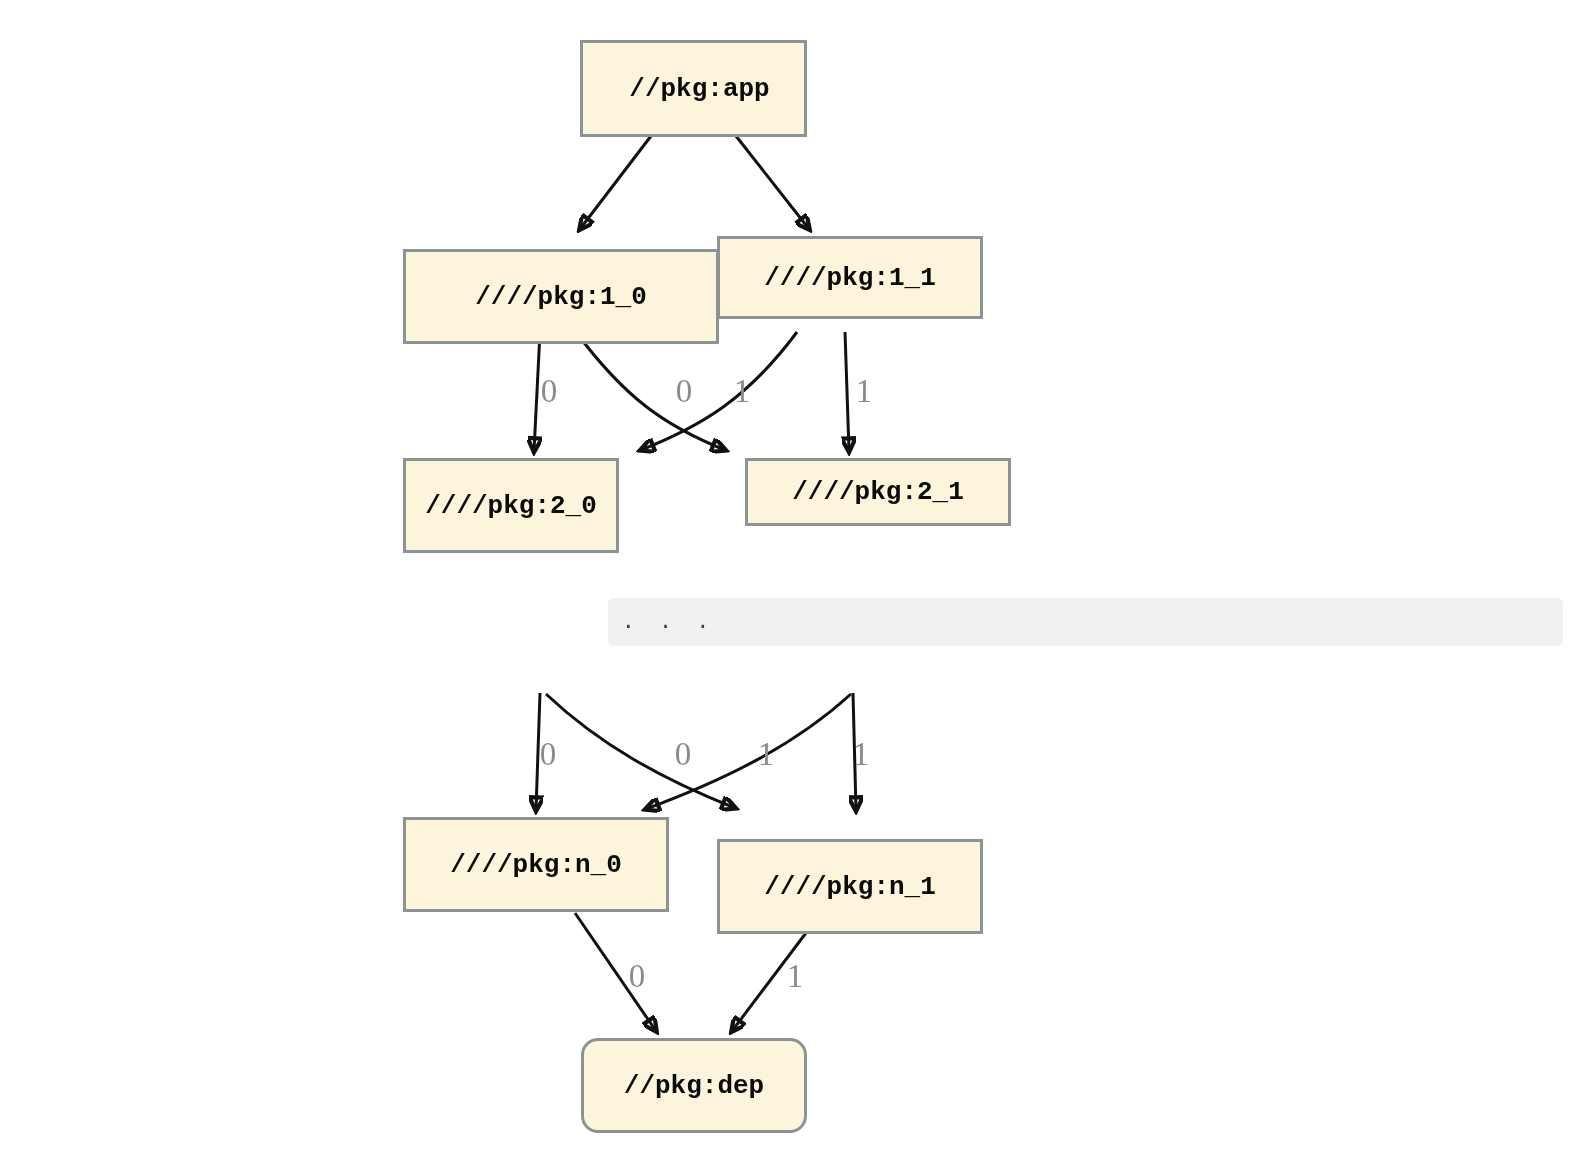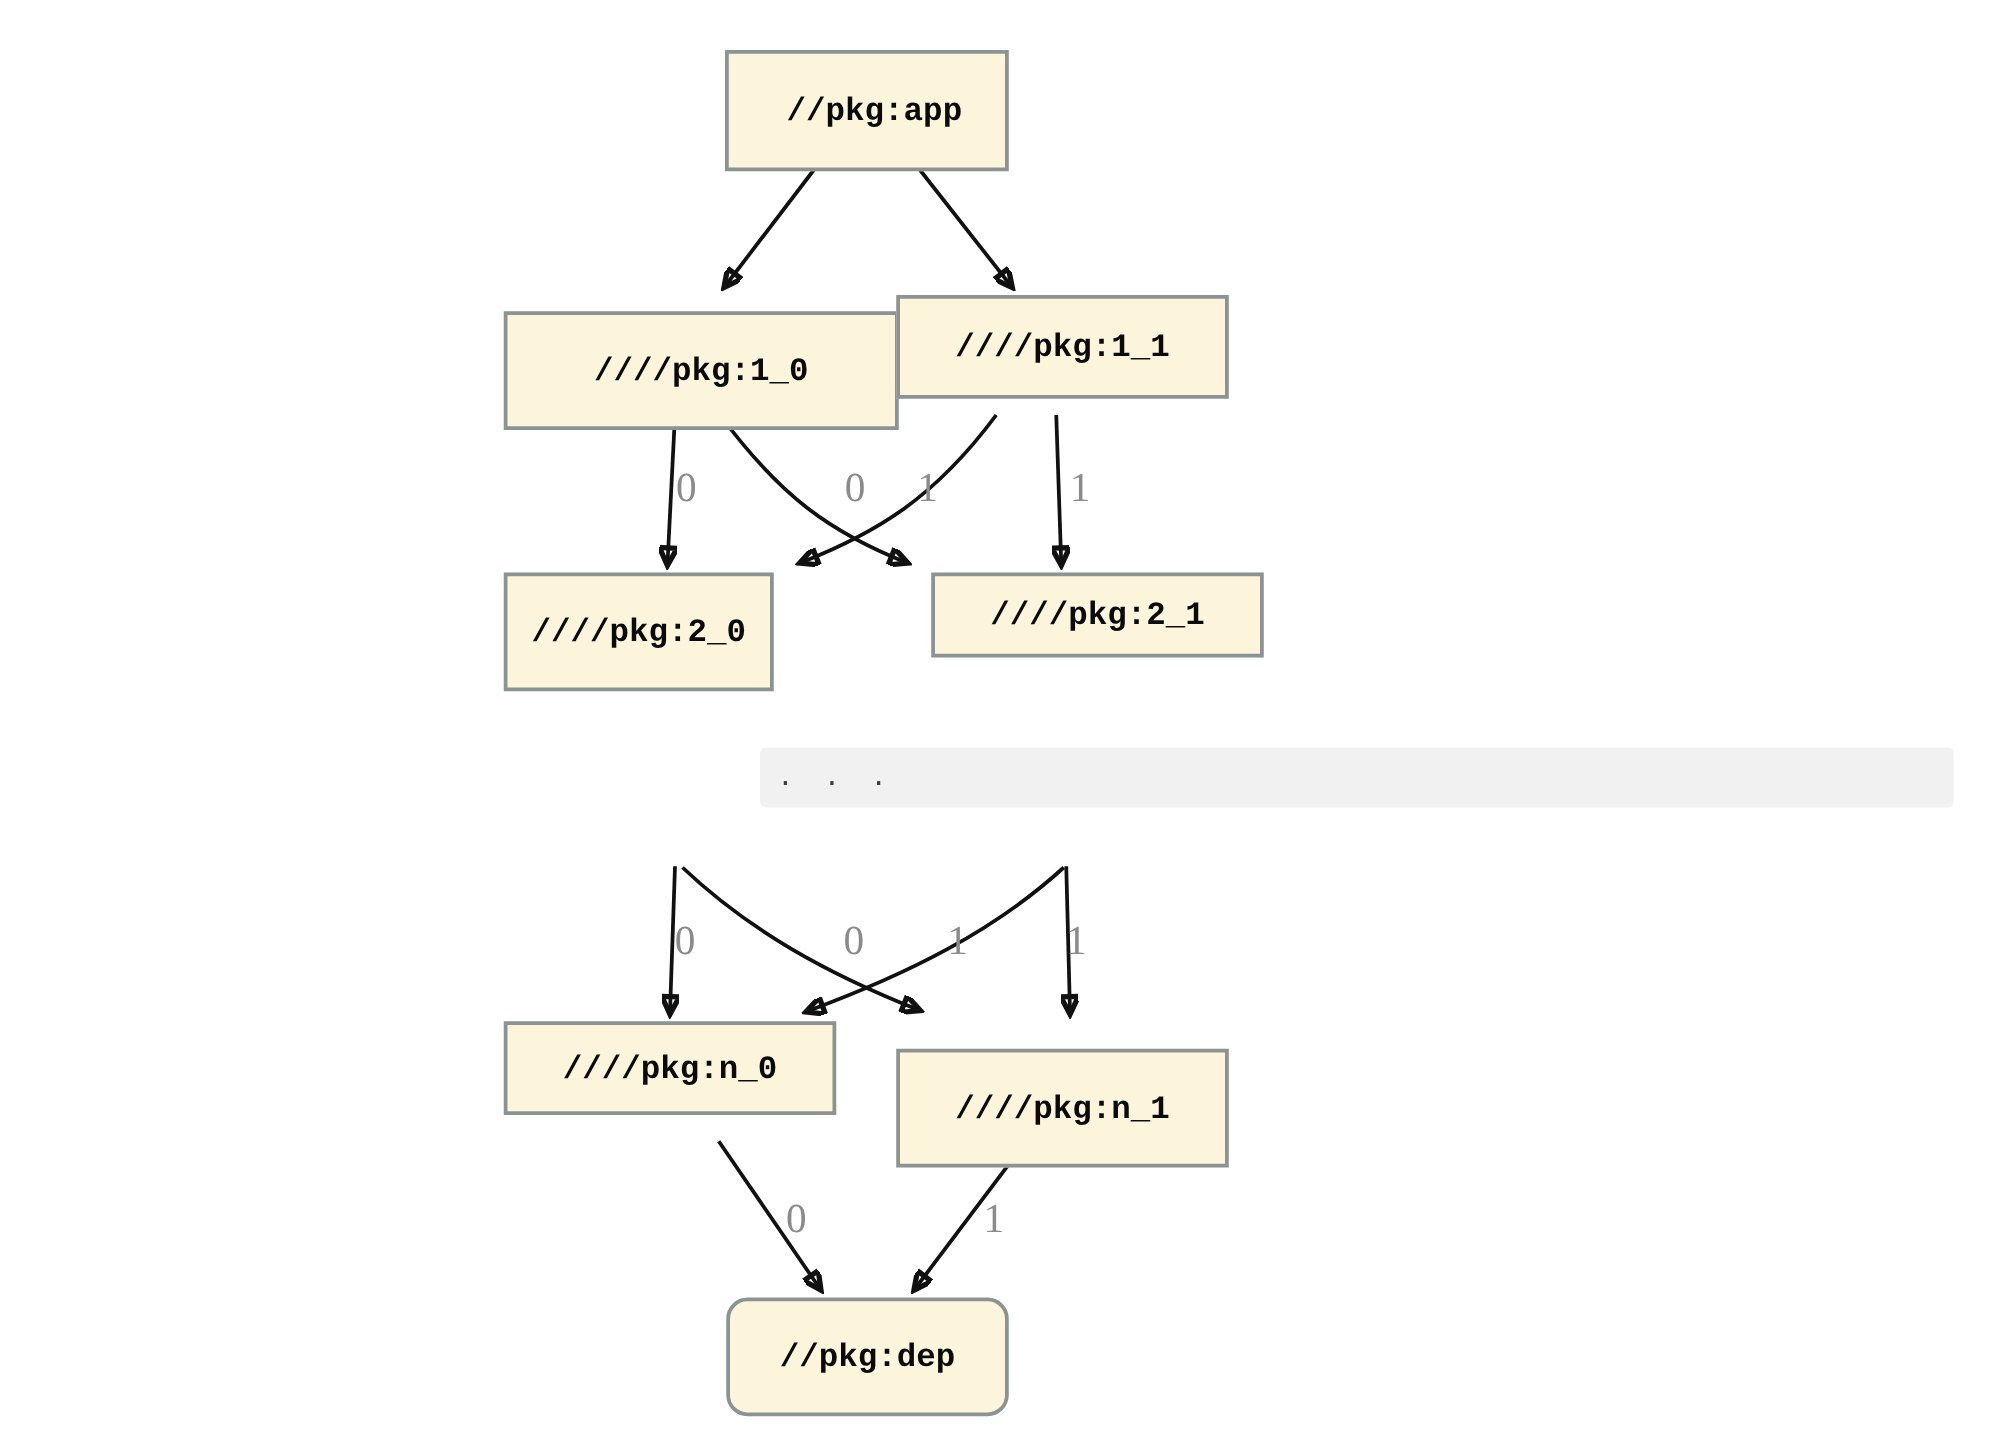--- a/index.html
+++ b/index.html
@@ -39,21 +39,21 @@
     font-weight: bold;
     font-size: 26px;
     color: #0a0a0a;
     white-space: nowrap;
   }
   .node-app  { left: 580px; top: 40px;   width: 227px; height: 97px; padding-left: 12px; }
   .node-1_0  { left: 403px; top: 249px;  width: 316px; height: 95px; }
   .node-1_1  { left: 717px; top: 236px;  width: 266px; height: 83px; }
   .node-2_0  { left: 403px; top: 458px;  width: 216px; height: 95px; }
   .node-2_1  { left: 717px; top: 458px;  width: 266px; height: 68px; margin-left: 28px; }
-  .node-n_0  { left: 403px; top: 817px;  width: 266px; height: 75px; }
+  .node-n_0  { left: 403px; top: 817px;  width: 266px; height: 95px; }
   .node-n_1  { left: 717px; top: 839px;  width: 266px; height: 95px; }
   .node-dep  { left: 581px; top: 1038px; width: 226px; height: 95px; border-radius: 17px; }
   .edge-label {
     position: absolute;
     transform: translate(-50%, -50%);
     font-family: "Liberation Serif", "DejaVu Serif", serif;
     font-size: 33px;
     color: #8b8b8b;
     line-height: 1;
   }

